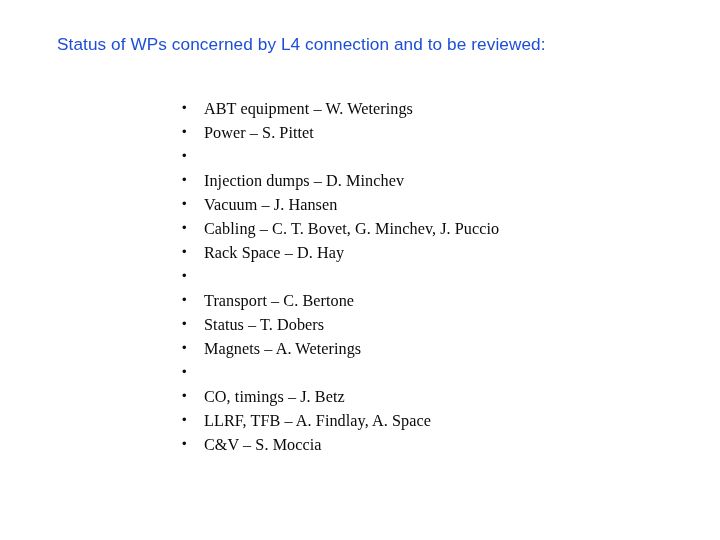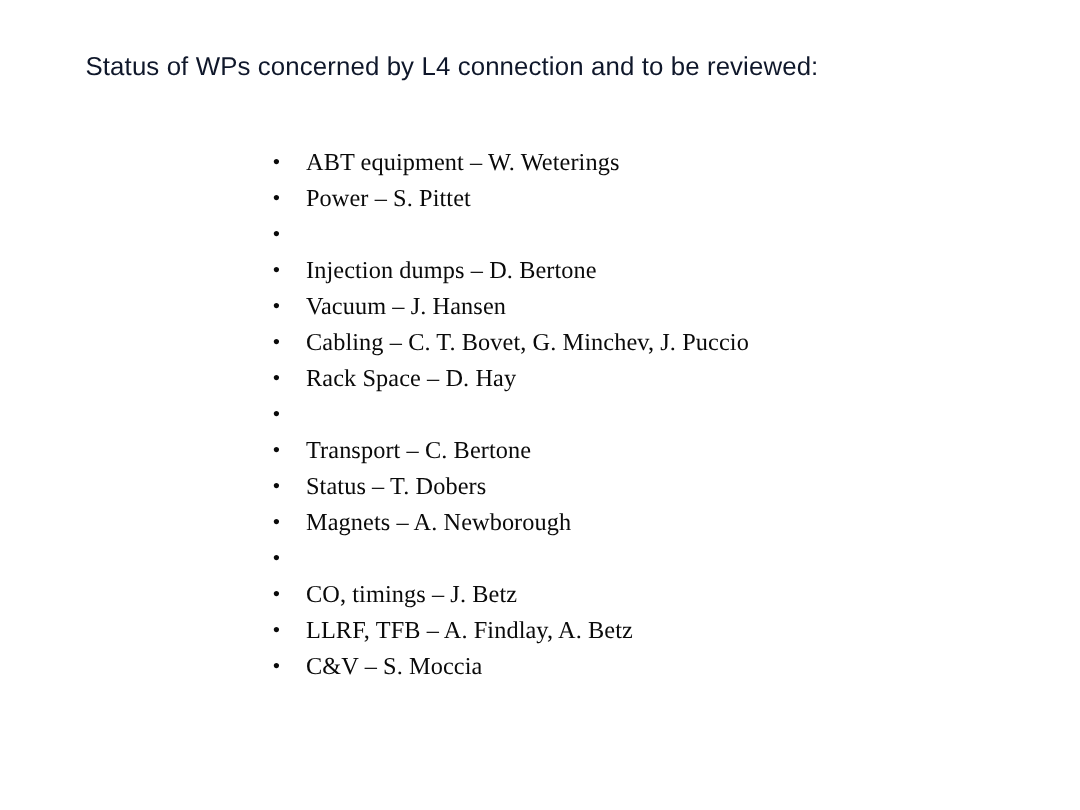--- a/index.html
+++ b/index.html
@@ -27,21 +27,21 @@
   
   .slide-title {
     position: absolute;
     left: 57px;
     top: 32px;
     width: 620px;
     font-size: 17.2px;
     line-height: 24px;
     font-weight: 400;
     letter-spacing: 0.005em;
-    color: #0f172a;
+    color: #1d4ed8;
     white-space: nowrap;
   }
 
   
   .bullet-list {
     position: absolute;
     left: 178px;
     top: 96px;
     width: 520px;
     margin: 0;
@@ -93,21 +93,21 @@
     </li>
     <li class="bullet-item">
       <span class="bullet-marker">•</span>
       <span class="bullet-text">Power – S. Pittet</span>
     </li>
     <li class="bullet-item">
       <span class="bullet-marker">•</span>
     </li>
     <li class="bullet-item">
       <span class="bullet-marker">•</span>
-      <span class="bullet-text">Injection dumps – D. Bertone</span>
+      <span class="bullet-text">Injection dumps – D. Minchev</span>
     </li>
     <li class="bullet-item">
       <span class="bullet-marker">•</span>
       <span class="bullet-text">Vacuum – J. Hansen</span>
     </li>
     <li class="bullet-item">
       <span class="bullet-marker">•</span>
       <span class="bullet-text">Cabling – C. T. Bovet, G. Minchev, J. Puccio</span>
     </li>
     <li class="bullet-item">
@@ -120,32 +120,32 @@
     <li class="bullet-item">
       <span class="bullet-marker">•</span>
       <span class="bullet-text">Transport – C. Bertone</span>
     </li>
     <li class="bullet-item">
       <span class="bullet-marker">•</span>
       <span class="bullet-text">Status – T. Dobers</span>
     </li>
     <li class="bullet-item">
       <span class="bullet-marker">•</span>
-      <span class="bullet-text">Magnets – A. Newborough</span>
+      <span class="bullet-text">Magnets – A. Weterings</span>
     </li>
     <li class="bullet-item">
       <span class="bullet-marker">•</span>
     </li>
     <li class="bullet-item">
       <span class="bullet-marker">•</span>
       <span class="bullet-text">CO, timings – J. Betz</span>
     </li>
     <li class="bullet-item">
       <span class="bullet-marker">•</span>
-      <span class="bullet-text">LLRF, TFB – A. Findlay, A. Betz</span>
+      <span class="bullet-text">LLRF, TFB – A. Findlay, A. Space</span>
     </li>
     <li class="bullet-item">
       <span class="bullet-marker">•</span>
       <span class="bullet-text">C&amp;V – S. Moccia</span>
     </li>
   </ul>
 
 </div>
 
 </body></html>

